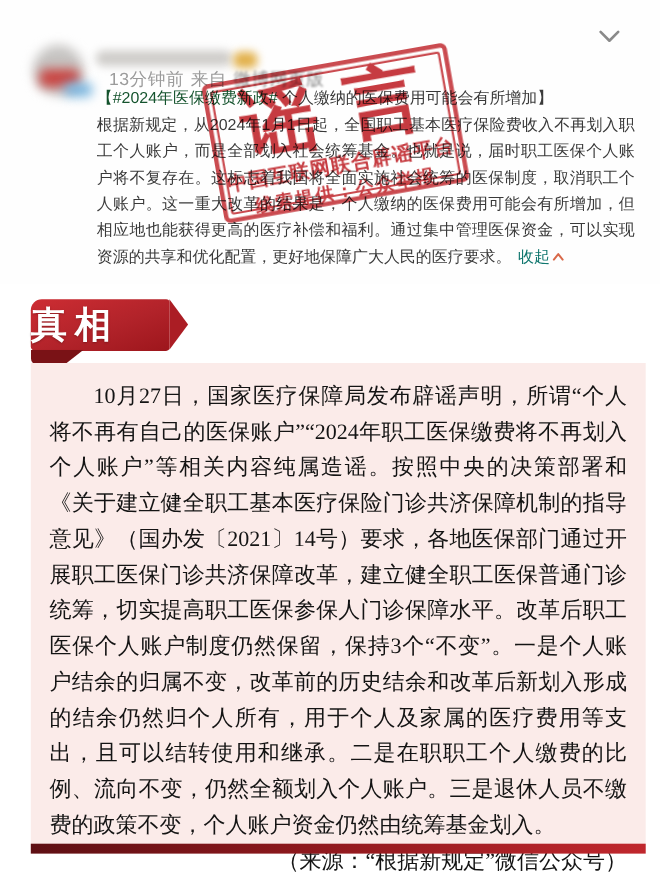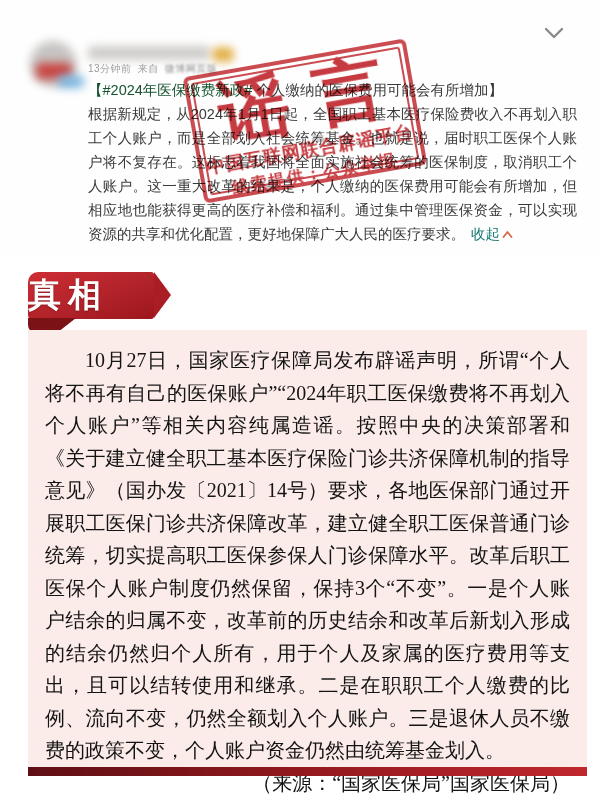--- a/index.html
+++ b/index.html
@@ -17,21 +17,21 @@
     border-radius:50%; background:#c6c4c2; filter:blur(5px); }
   .blob-red  { position:absolute; left:36px; top:63px; width:36px; height:16px;
     border-radius:5px; background:#c94340; filter:blur(5px); }
   .blob-blue { position:absolute; left:58px; top:75px; width:26px; height:13px;
     border-radius:5px; background:#7ab6df; filter:blur(5px); }
   .name-blur { position:absolute; left:87px; top:46px; width:124px; height:14px;
     border-radius:7px; background:#cfcdca; filter:blur(4px); }
   .badge-blur { position:absolute; left:212px; top:47px; width:22px; height:15px;
     border-radius:6px; background:#e2b14c; filter:blur(4px); }
 
-  .meta { position:absolute; left:88px; top:62px; font-size:10px; color:#9b9b9b;
+  .meta { position:absolute; left:99px; top:62px; font-size:16px; color:#9b9b9b;
     letter-spacing:.5px; white-space:nowrap; }
   .meta span { margin-right:6px; }
   .meta .client { filter:blur(1.2px); color:#8f8f8f; }
 
   .post-text { position:absolute; left:88px; top:78px; width:489px;
     font-size:14.5px; line-height:24px; color:#3a3a3a; text-align:justify; }
   .hashtag { color:#14532d; cursor:pointer; }
   .collapse { color:#0f766e; white-space:nowrap; cursor:pointer; margin-left:6px; }
   .collapse svg { margin-left:2px; }
 
@@ -142,18 +142,18 @@
   </section>
 
   <section class="truth">
     <div class="ribbon">
       <span class="ribbon-label">真相</span>
     </div>
     <div class="ribbon-fold"></div>
 
     <div class="truth-box">
       <p class="truth-body">10月27日，国家医疗保障局发布辟谣声明，所谓“个人将不再有自己的医保账户”“2024年职工医保缴费将不再划入个人账户”等相关内容纯属造谣。按照中央的决策部署和《关于建立健全职工基本医疗保险门诊共济保障机制的指导意见》（国办发〔2021〕14号）要求，各地医保部门通过开展职工医保门诊共济保障改革，建立健全职工医保普通门诊统筹，切实提高职工医保参保人门诊保障水平。改革后职工医保个人账户制度仍然保留，保持3个“不变”。一是个人账户结余的归属不变，改革前的历史结余和改革后新划入形成的结余仍然归个人所有，用于个人及家属的医疗费用等支出，且可以结转使用和继承。二是在职职工个人缴费的比例、流向不变，仍然全额划入个人账户。三是退休人员不缴费的政策不变，个人账户资金仍然由统筹基金划入。</p>
-      <p class="truth-source">（来源：“国家医保局”国家医保局）</p>
+      <p class="truth-source">（来源：“根据新规定”微信公众号）</p>
       <div class="truth-bar"></div>
     </div>
   </section>
 
 </div>
 
 </body></html>

